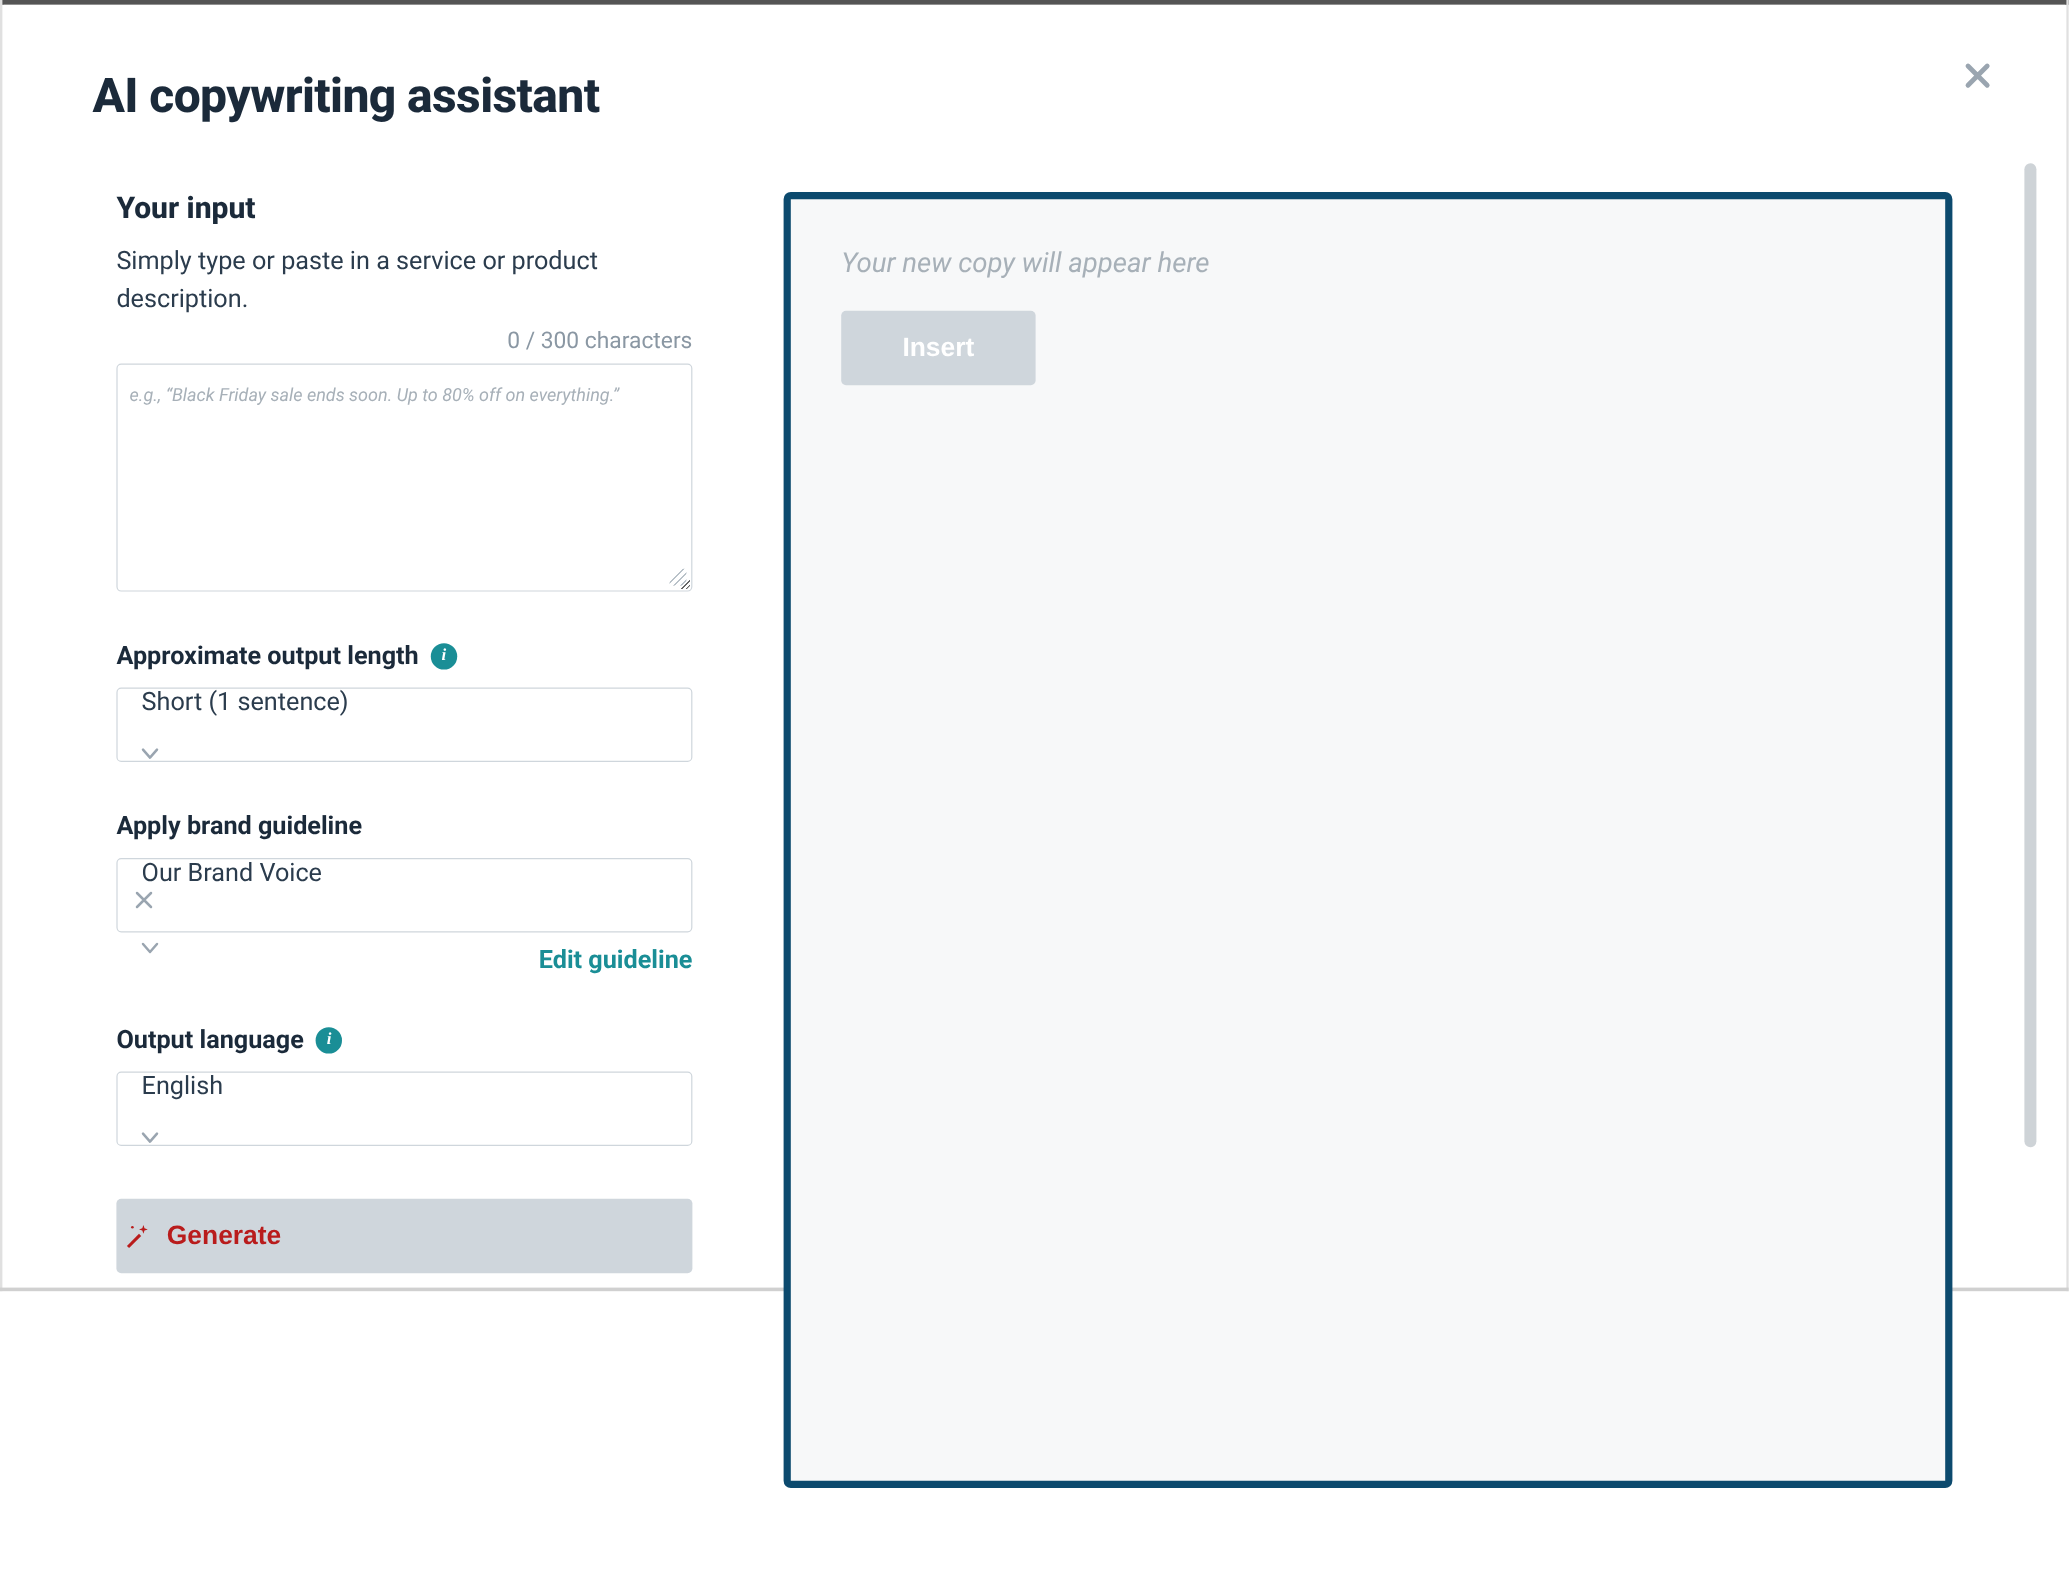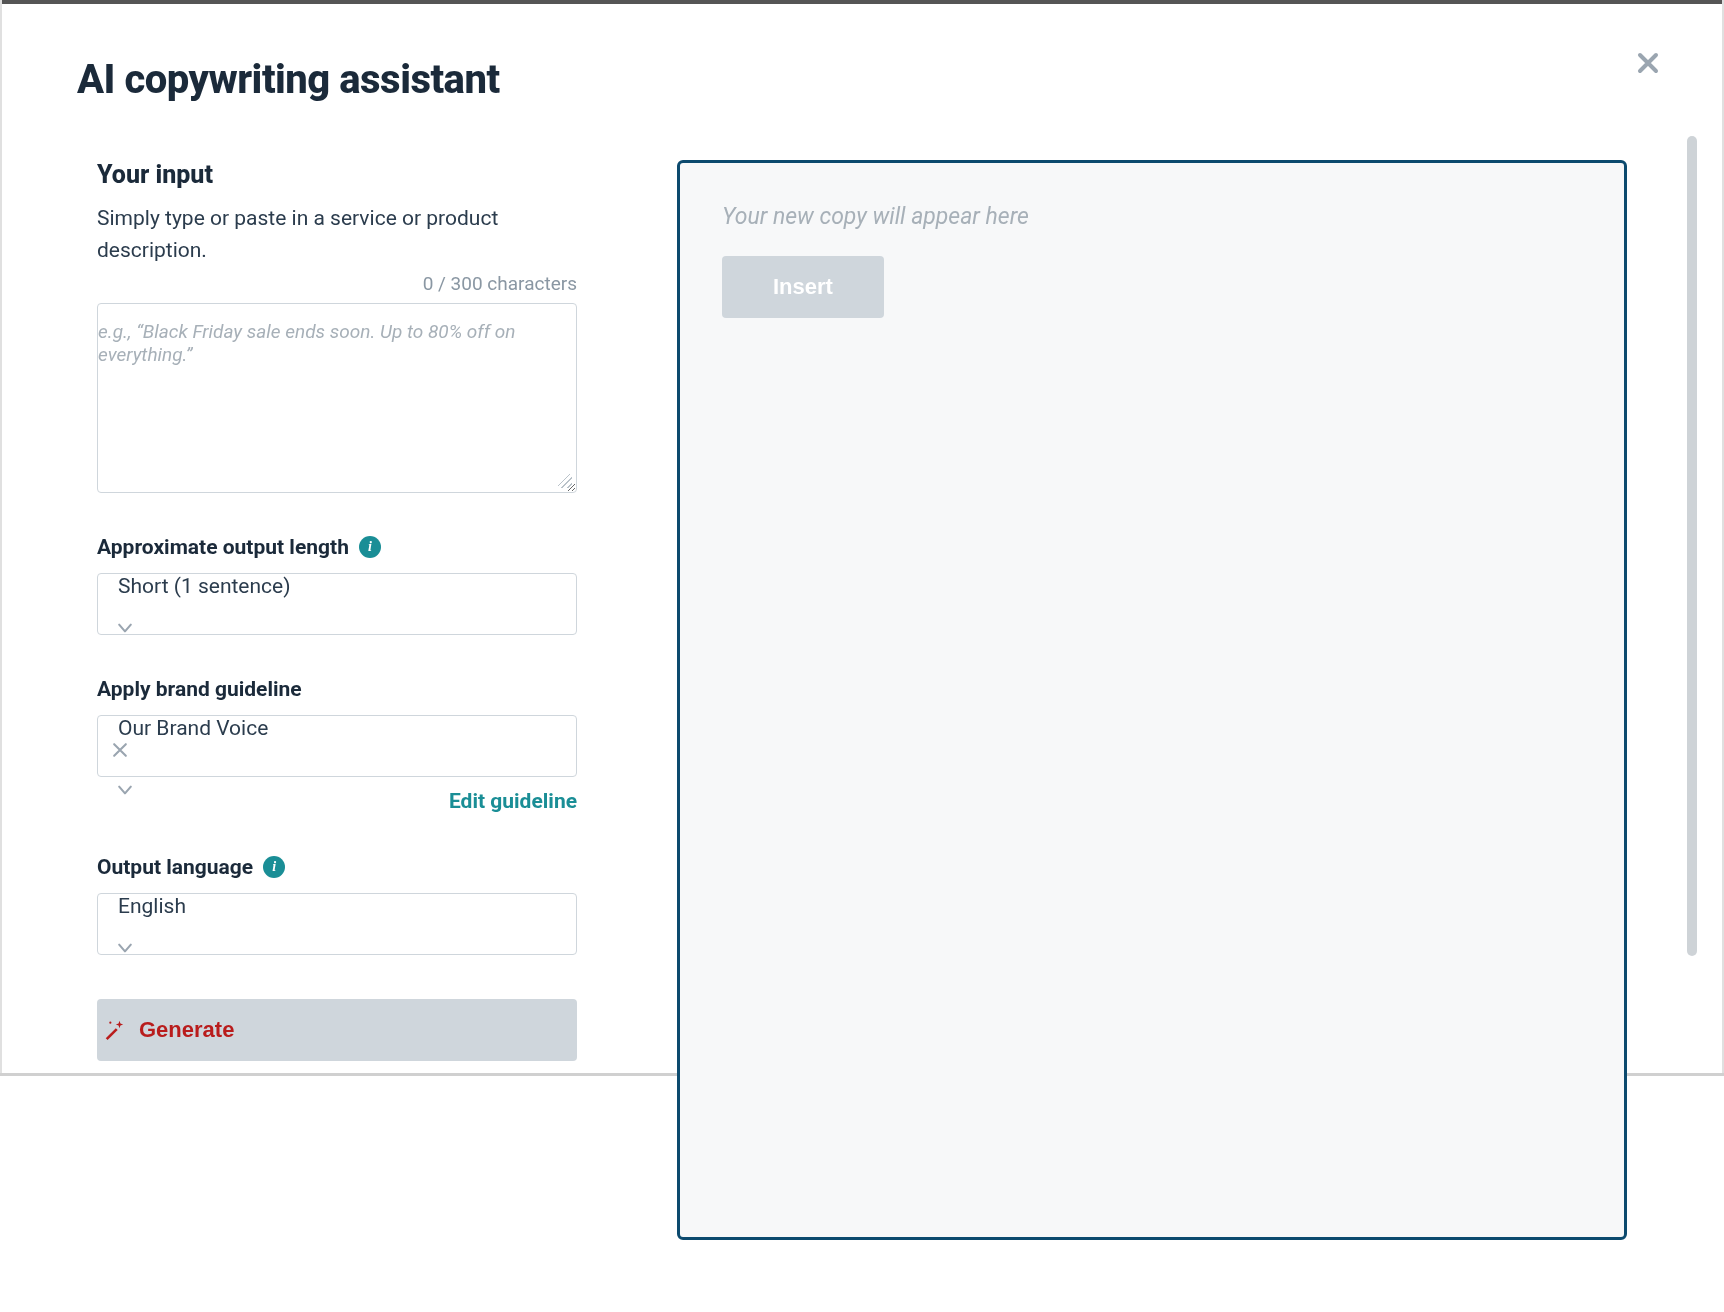--- a/index.html
+++ b/index.html
@@ -65,21 +65,21 @@
     color: var(--text-dark);
   }
 
   .content {
     position: absolute;
     left: 94px;
     top: 156px;
     right: 94px;
     bottom: 40px;
     display: flex;
-    gap: 100px;
+    gap: 76px;
   }
 
   .left-col {
     width: 480px;
     flex: 0 0 480px;
   }
   .right-col {
     flex: 1;
   }
 
@@ -101,22 +101,22 @@
     font-size: 19px;
     color: var(--text-muted);
     margin: 6px 0 8px 0;
   }
 
   .textarea {
     width: 100%;
     height: 190px;
     border: 1px solid var(--border);
     border-radius: 4px;
-    padding: 16px 0;
-    font-size: 19px;
+    padding: 16px 10px;
+    font-size: 15px;
     font-style: italic;
     color: var(--placeholder);
     resize: both;
     background: #fff;
     overflow: auto;
     position: relative;
   }
   .textarea::after{
     content:"";
     position:absolute; right:4px; bottom:4px;
@@ -206,21 +206,21 @@
     display: flex;
     align-items: center;
     justify-content: flex-start;
     gap: 14px;
     cursor: not-allowed;
   }
   .generate-btn svg { width: 22px; height: 22px; }
 
   .output-panel {
     background: var(--panel);
-    border: 3px solid #0c4a6e;
+    border: 6px solid #0c4a6e;
     border-radius: 6px;
     padding: 40px 42px;
     min-height: 1080px;
   }
   .output-placeholder {
     margin: 0 0 26px 0;
     font-size: 23px;
     font-style: italic;
     color: var(--placeholder);
   }

